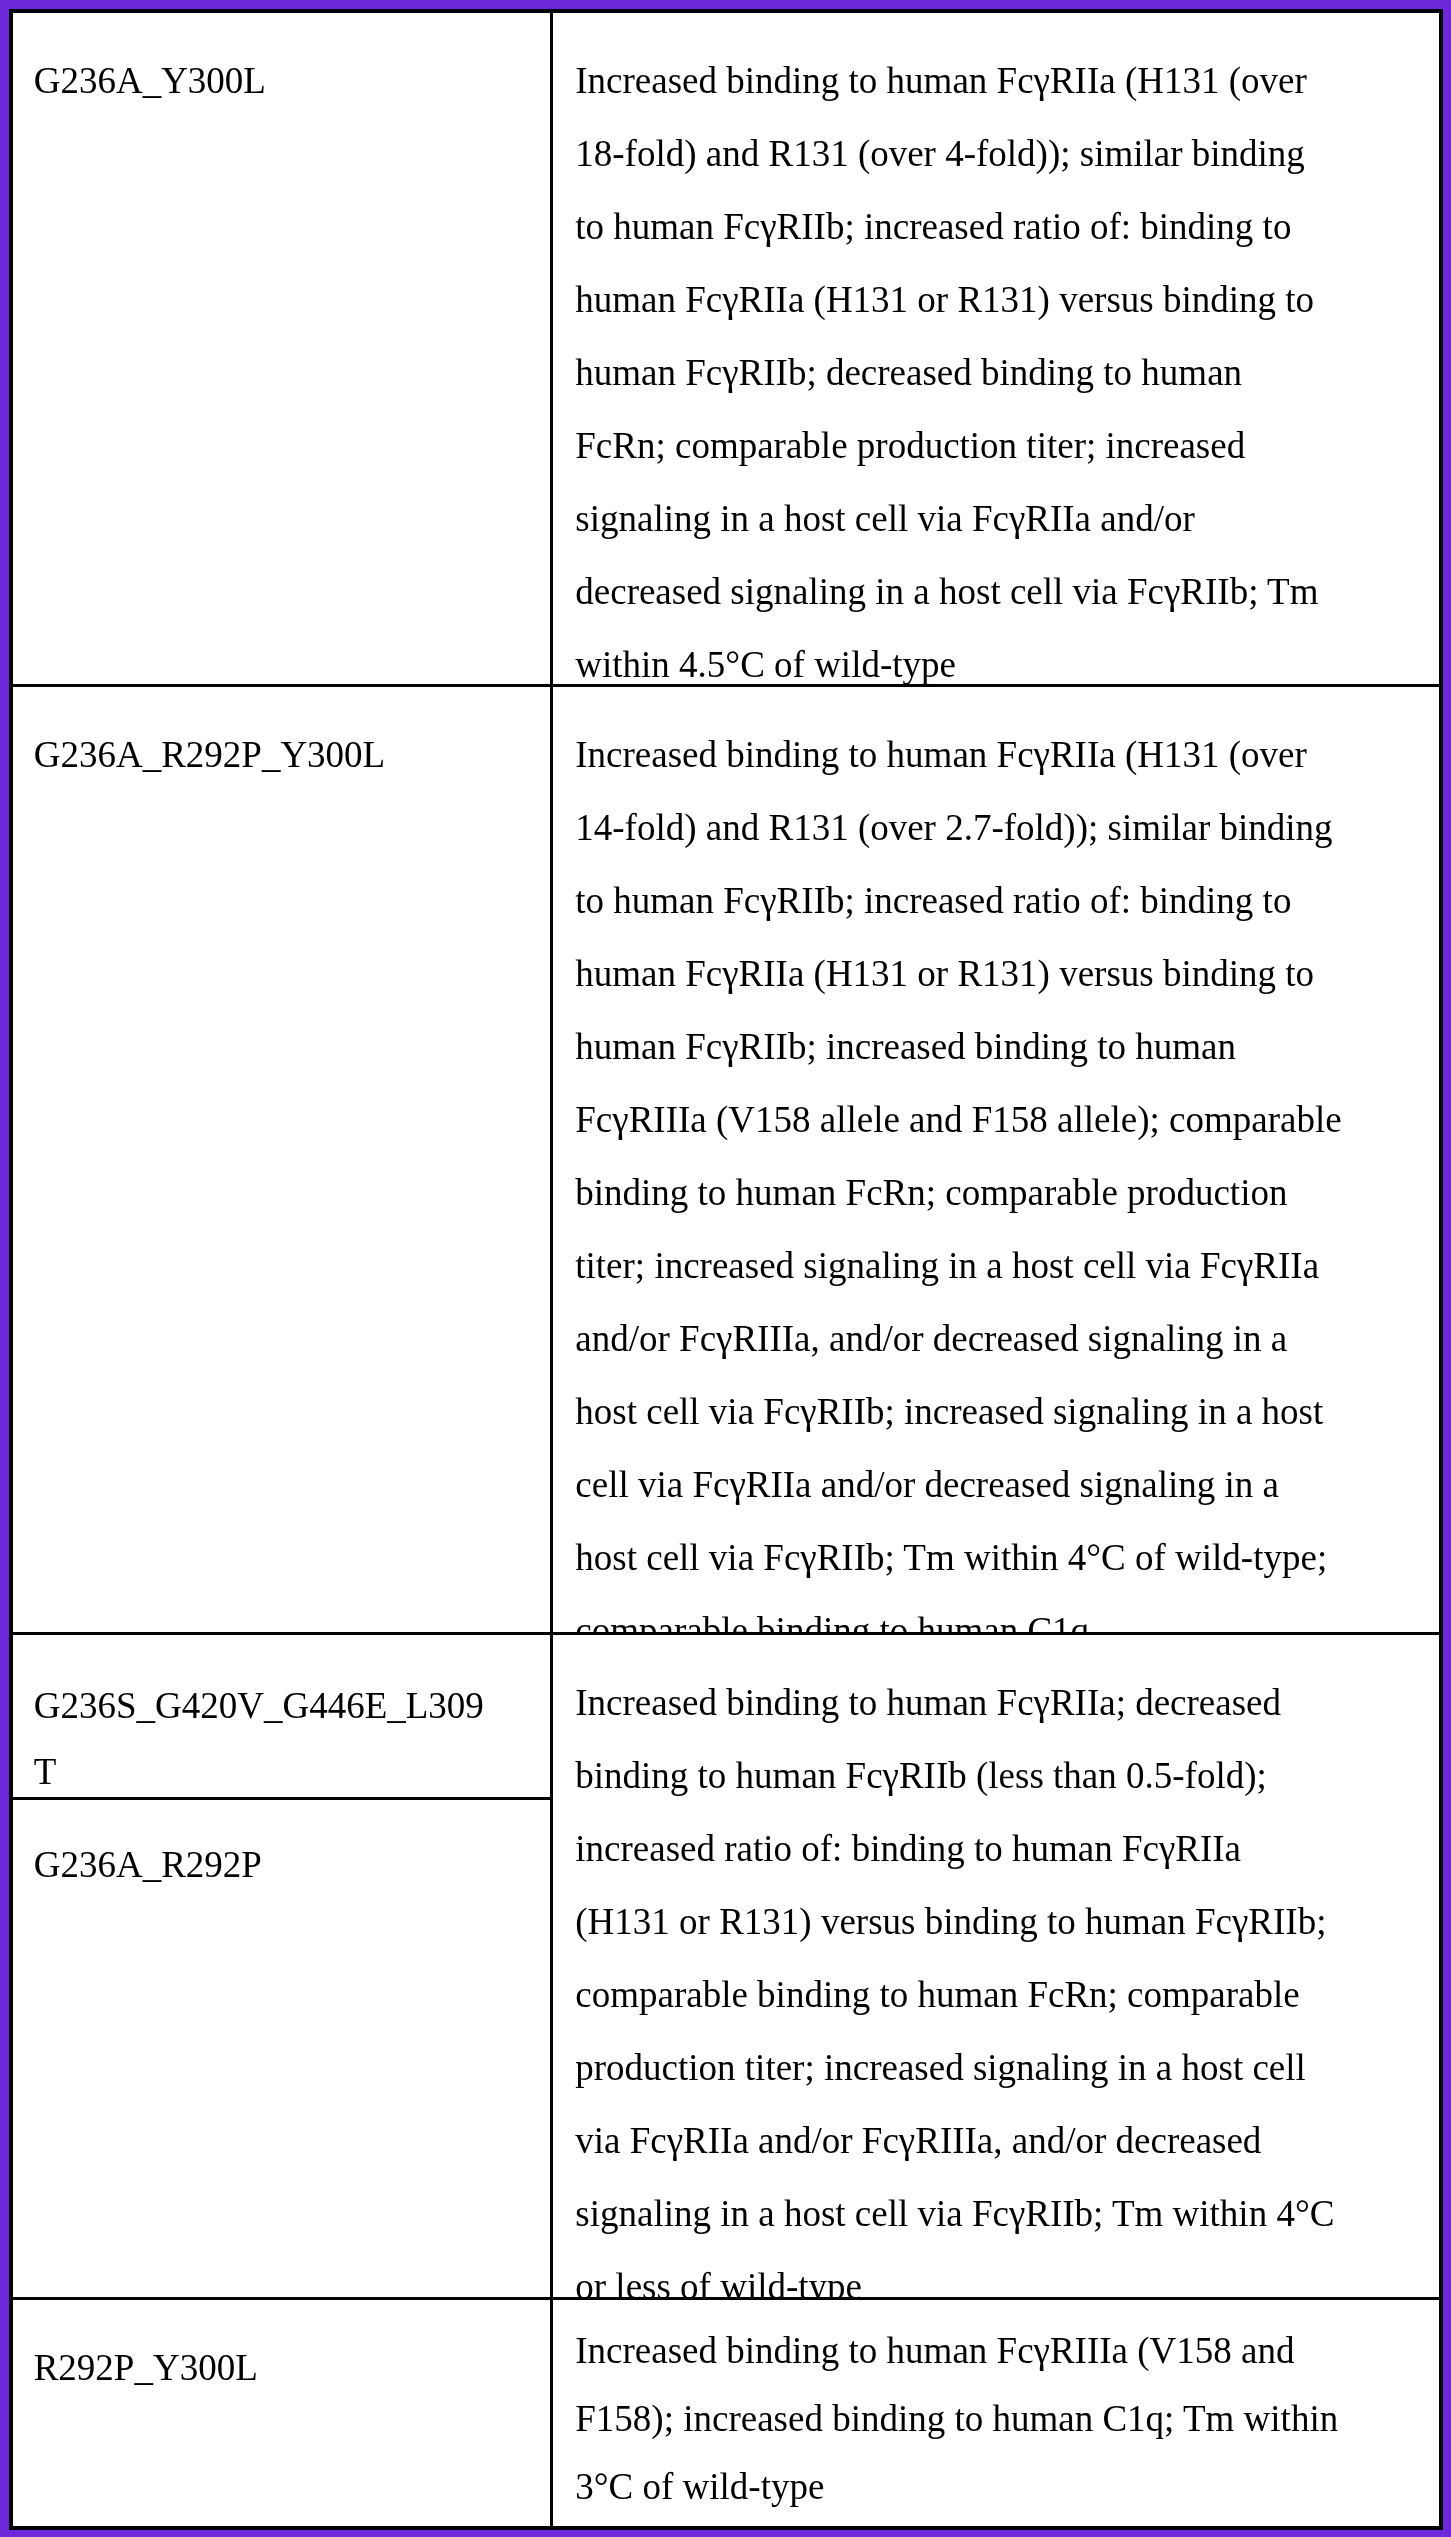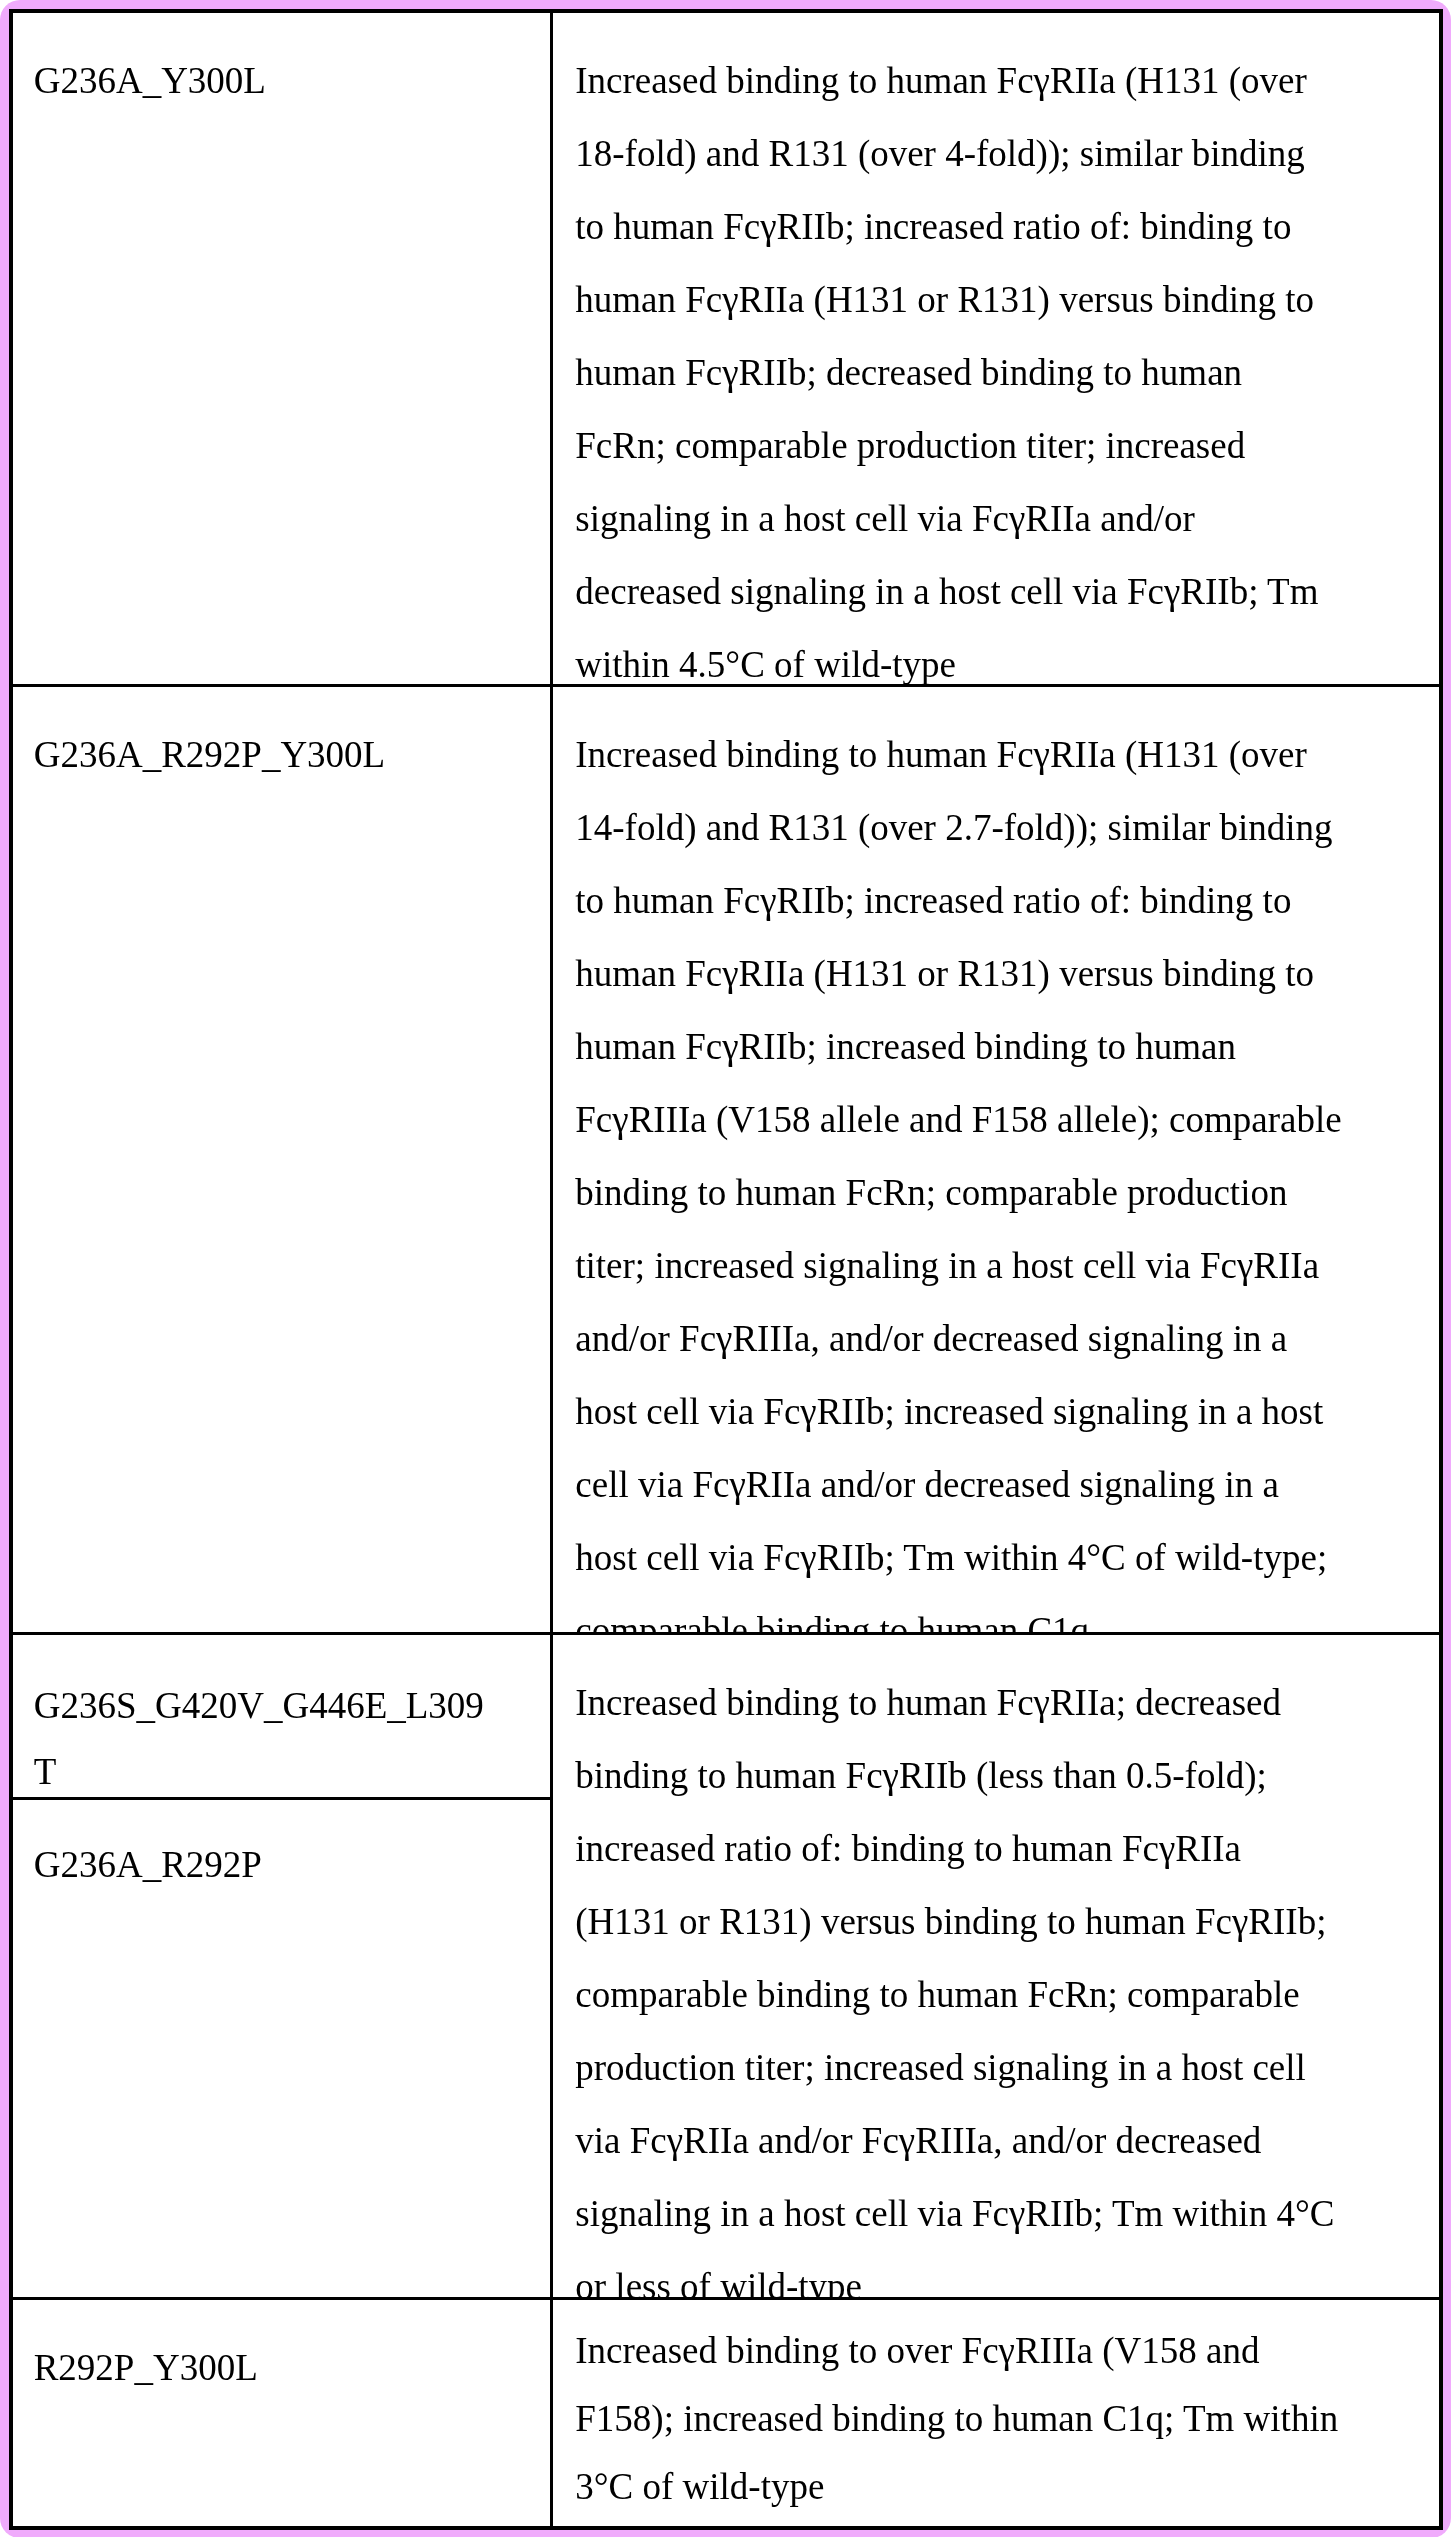--- a/index.html
+++ b/index.html
@@ -4,24 +4,23 @@
 <style>
   html, body {
     margin: 0;
     padding: 0;
     background: #ffffff;
   }
   .page {
     position: relative;
     width: 1451px;
     height: 2538px;
-    background: #f0abfc;
+    background: #6d28d9;
     font-family: "Liberation Serif", "DejaVu Serif", serif;
     color: #000000;
-    border-radius: 20px;
   }
   .vtable {
     position: absolute;
     left: 8.7px;
     top: 8.7px;
     width: 1434px;
     height: 2521px;
     border: 4.3px solid #000000;
     box-sizing: border-box;
     display: flex;
@@ -158,21 +157,21 @@
         </div>
     </div>
 
     <div class="trow row-4">
       <div class="col-left">
         <div class="cell mutation-cell">
             <div class="line">R292P_Y300L</div>
           </div>
       </div>
       <div class="col-right cell desc-cell">
-          <div class="line">Increased binding to over FcγRIIIa (V158 and</div>
+          <div class="line">Increased binding to human FcγRIIIa (V158 and</div>
           <div class="line">F158); increased binding to human C1q; Tm within</div>
           <div class="line">3°C of wild-type</div>
         </div>
     </div>
 
   </div>
 </div>
 
 
 </body></html>

